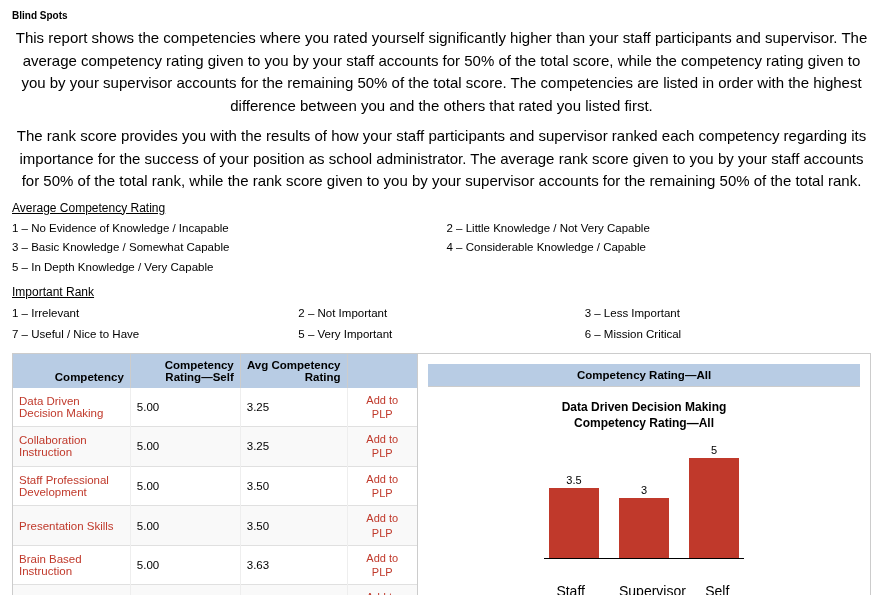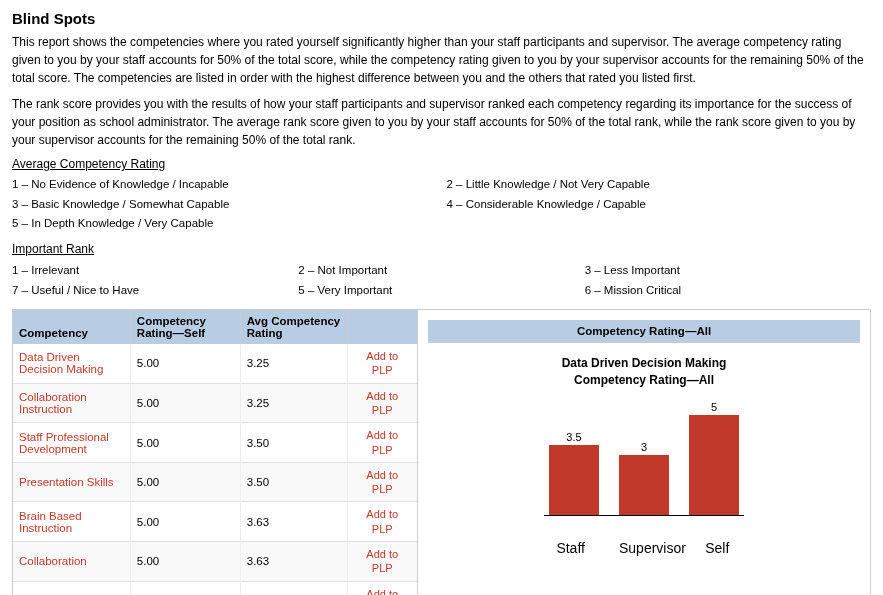--- a/index.html
+++ b/index.html
@@ -1,33 +1,33 @@
 <!DOCTYPE html>
 <html><head>
   <meta charset="utf-8">
   <style>
     * { box-sizing: border-box; margin: 0; padding: 0; }
     body { font-family: Arial, sans-serif; font-size: 12px; color: #000; background: #fff; width: 883px; }
     .container { padding: 10px 12px; }
-    h2 { font-size: 15px; font-weight: bold; margin-bottom: 6px; }
-    .intro-text { font-size: 12px; line-height: 1.5; margin-bottom: 8px; }
+    h2 { font-size: 10px; font-weight: bold; margin-bottom: 6px; }
+    .intro-text { font-size: 15px; line-height: 1.5; margin-bottom: 8px; text-align: center; }
     .section-title { text-decoration: underline; font-size: 12px; margin-bottom: 4px; margin-top: 8px; }
     .rating-grid { display: grid; grid-template-columns: 1fr 1fr; gap: 0 10px; font-size: 11.5px; margin-bottom: 4px; }
     .rating-item { line-height: 1.7; }
     .importance-grid { display: grid; grid-template-columns: 1fr 1fr 1fr; gap: 0; font-size: 11.5px; margin-bottom: 8px; }
     .importance-item { line-height: 1.8; }
 
     
     .main-section { display: flex; border: 1px solid #ccc; margin-top: 6px; }
     .left-table { flex: 0 0 405px; border-right: 1px solid #ccc; }
     .right-panel { flex: 1; padding: 10px; }
 
     table { width: 100%; border-collapse: collapse; }
     thead tr { background: #b8cce4; }
-    thead th { padding: 5px 6px; font-size: 11.5px; font-weight: bold; text-align: left; border-right: 1px solid #ccc; vertical-align: bottom; }
+    thead th { padding: 5px 6px; font-size: 11.5px; font-weight: bold; text-align: right; border-right: 1px solid #ccc; vertical-align: bottom; }
     thead th:last-child { border-right: none; }
     tbody tr { border-bottom: 1px solid #e0e0e0; }
     tbody tr:nth-child(even) { background: #f9f9f9; }
     tbody td { padding: 5px 6px; font-size: 11.5px; vertical-align: middle; border-right: 1px solid #eee; }
     tbody td:last-child { border-right: none; }
     .comp-link { color: #c0392b; text-decoration: none; }
     .add-plp { color: #c0392b; font-size: 11px; text-align: center; line-height: 1.3; }
     .right-header { background: #b8cce4; text-align: center; font-weight: bold; font-size: 11.5px; padding: 5px; border-bottom: 1px solid #ccc; }
 
     

